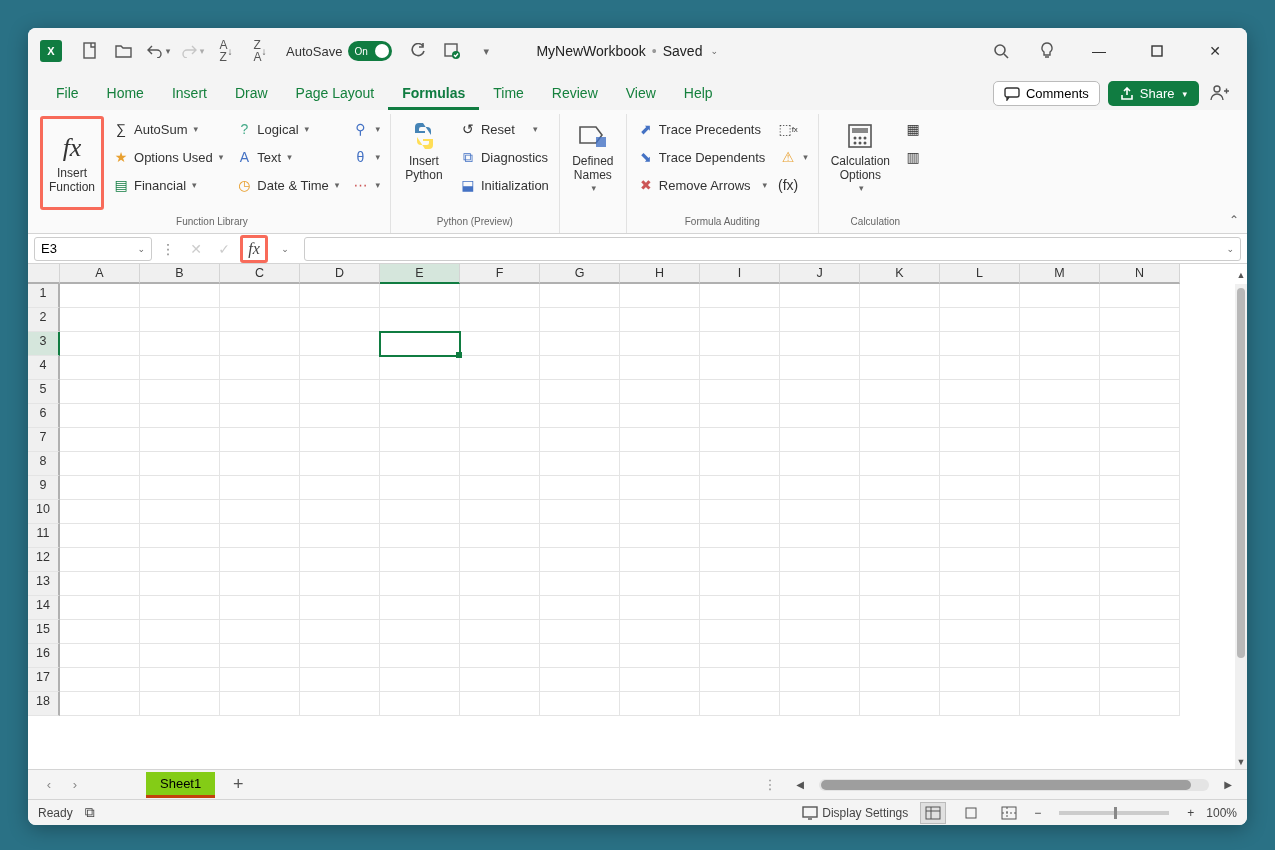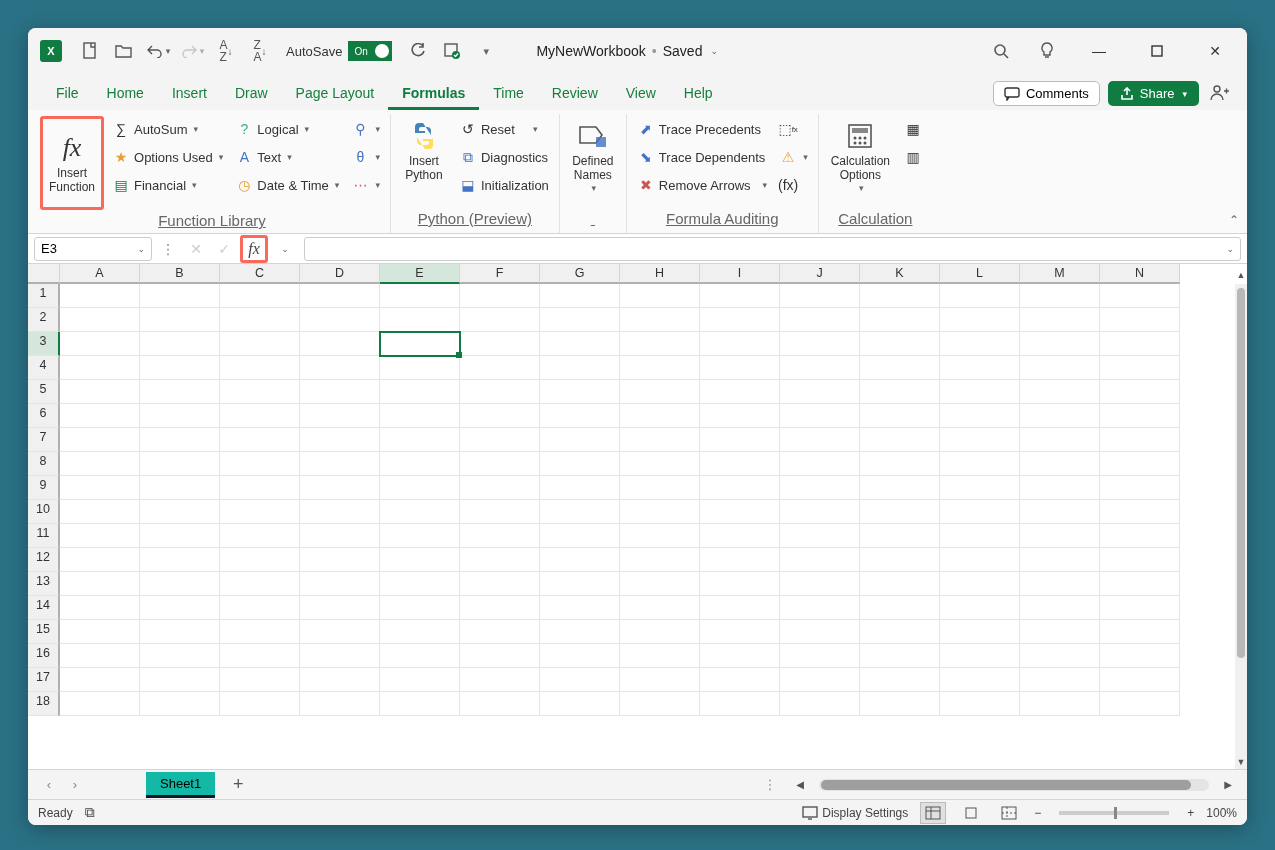--- a/index.html
+++ b/index.html
@@ -4,41 +4,41 @@
 <style>
   * { box-sizing: border-box; margin: 0; padding: 0; font-family: "Segoe UI", Arial, sans-serif; }
   body { background: #2a7185; width: 1275px; height: 850px; overflow: hidden; position: relative; }
   .app-window { position: absolute; top: 28px; left: 28px; width: 1219px; height: 797px; background: #fff; border-radius: 8px; box-shadow: 0 4px 20px rgba(0,0,0,0.3); display: flex; flex-direction: column; overflow: hidden; }
 
   
   .titlebar { height: 46px; background: #f4f4f4; display: flex; align-items: center; padding: 0 12px; gap: 6px; font-size: 13px; color: #333; }
   .titlebar .app-icon { width: 22px; height: 22px; background: #107c41; border-radius: 3px; display: flex; align-items: center; justify-content: center; color: #fff; font-weight: bold; font-size: 11px; margin-right: 8px; }
   .qat-btn { width: 28px; height: 28px; display: flex; align-items: center; justify-content: center; border-radius: 4px; cursor: pointer; color: #555; }
   .autosave { display: flex; align-items: center; gap: 6px; margin: 0 6px; font-size: 13px; }
-  .toggle { width: 44px; height: 20px; background: #107c41; border-radius: 0; position: relative; display: flex; align-items: center; color: #fff; font-size: 10px; padding-left: 6px; }
+  .toggle { width: 44px; height: 20px; background: #107c41; border-radius: 10px; position: relative; display: flex; align-items: center; color: #fff; font-size: 10px; padding-left: 6px; }
   .toggle .knob { width: 14px; height: 14px; background: #fff; border-radius: 50%; position: absolute; right: 3px; }
   .title-center { flex: 1; display: flex; justify-content: flex-start; align-items: center; gap: 6px; margin-left: 30px; font-size: 14px; color: #222; }
   .title-right { display: flex; align-items: center; gap: 18px; }
   .win-ctrl { width: 40px; height: 30px; display: flex; align-items: center; justify-content: center; font-size: 14px; color: #333; cursor: pointer; }
 
   
   .ribbon-tabs { height: 36px; display: flex; align-items: flex-end; padding: 0 14px; background: #f4f4f4; font-size: 14px; gap: 0; }
   .ribbon-tab { padding: 8px 14px 6px; cursor: pointer; color: #15803d; border-bottom: 3px solid transparent; }
   .ribbon-tab.active { font-weight: 600; border-bottom: 3px solid #107c41; color: #107c41; }
   .ribbon-tabs .spacer { flex: 1; }
   .comments-btn { display: flex; align-items: center; gap: 6px; font-size: 13px; border: 1px solid #bbb; border-radius: 5px; padding: 4px 10px; background: #fff; margin-right: 8px; cursor: pointer; margin-bottom: 4px; }
   .share-btn { display: flex; align-items: center; gap: 6px; font-size: 13px; background: #107c41; color: #fff; border-radius: 5px; padding: 5px 12px; cursor: pointer; margin-bottom: 4px; }
   .people-icon { width: 26px; height: 26px; display: flex; align-items: center; justify-content: center; margin-left: 8px; margin-bottom: 4px; cursor: pointer; }
 
   
   .ribbon { background: #fafafa; border-bottom: 1px solid #d4d4d4; display: flex; padding: 4px 6px 0; position: relative; height: 124px; }
   .rgrp { display: flex; flex-direction: column; align-items: center; padding: 2px 6px; border-right: 1px solid #e2e2e2; }
   .rgrp:last-child { border-right: none; }
   .rgrp-body { display: flex; align-items: flex-start; gap: 4px; flex: 1; }
-  .rgrp-label { font-size: 15px; color: #666; padding: 2px 0 4px; text-decoration: underline; }
+  .rgrp-label { font-size: 10px; color: #666; padding: 2px 0 4px; }
   .big-btn { display: flex; flex-direction: column; align-items: center; justify-content: center; padding: 4px 6px; cursor: pointer; border-radius: 4px; text-align: center; font-size: 12px; color: #333; min-width: 54px; line-height: 1.2; }
   .big-btn .ico { width: 32px; height: 32px; margin-bottom: 2px; display: flex; align-items: center; justify-content: center; font-size: 22px; }
   .small-row { display: flex; align-items: center; gap: 4px; padding: 2px 4px; cursor: pointer; font-size: 13px; color: #333; border-radius: 3px; height: 26px; white-space: nowrap; }
   .small-row .ico { width: 18px; height: 18px; display: flex; align-items: center; justify-content: center; font-size: 14px; }
   .caret-d { font-size: 9px; color: #666; margin-left: 2px; }
   .col3 { display: flex; flex-direction: column; gap: 2px; }
   .highlight-red { border: 3px solid #f86b5a; border-radius: 3px; }
   .collapse-arrow { position: absolute; right: 8px; bottom: 6px; font-size: 12px; color: #666; cursor: pointer; }
 
   
@@ -61,21 +61,21 @@
   .cell.sel { outline: 2px solid #107c41; outline-offset: -1px; position: relative; }
   .cell.sel::after { content: ""; position: absolute; right: -3px; bottom: -3px; width: 6px; height: 6px; background: #107c41; }
   .vscroll { position: absolute; right: 0; top: 20px; bottom: 0; width: 12px; background: #f0f0f0; }
   .vscroll-thumb { position: absolute; left: 2px; width: 8px; background: #b8b8b8; border-radius: 4px; }
   .varrow { position: absolute; left: 0; width: 12px; height: 12px; font-size: 9px; text-align: center; color: #555; }
 
   
   .sheet-tabs { height: 30px; display: flex; align-items: center; background: #f4f4f4; border-top: 1px solid #d4d4d4; padding: 0 10px; gap: 10px; font-size: 13px; }
   .nav-arrows { display: flex; gap: 4px; }
   .nav-a { width: 22px; height: 22px; display: flex; align-items: center; justify-content: center; color: #888; cursor: pointer; }
-  .sheet-tab { padding: 4px 14px; background: #14b8a6; border-bottom: 3px solid #0f172a; font-weight: 500; cursor: pointer; }
+  .sheet-tab { padding: 4px 14px; background: #84cc16; border-bottom: 3px solid #c2410c; font-weight: 500; cursor: pointer; }
   .add-sheet { width: 26px; height: 26px; display: flex; align-items: center; justify-content: center; font-size: 18px; color: #555; cursor: pointer; }
   .sheet-tabs .spacer2 { flex: 1; }
   .hscroll { width: 390px; height: 12px; background: #e4e4e4; border-radius: 6px; position: relative; }
   .hscroll-thumb { position: absolute; left: 2px; top: 1px; height: 10px; background: #9e9e9e; border-radius: 5px; }
   .harrow { width: 18px; font-size: 10px; color: #555; text-align: center; cursor: pointer;}
 
   
   .status-bar { height: 26px; background: #f4f4f4; border-top: 1px solid #d4d4d4; display: flex; align-items: center; padding: 0 10px; font-size: 12px; color: #444; gap: 12px; }
   .status-bar .spacer3 { flex: 1; }
   .view-btn { width: 26px; height: 22px; border: 1px solid transparent; display: flex; align-items: center; justify-content: center; cursor: pointer; }

